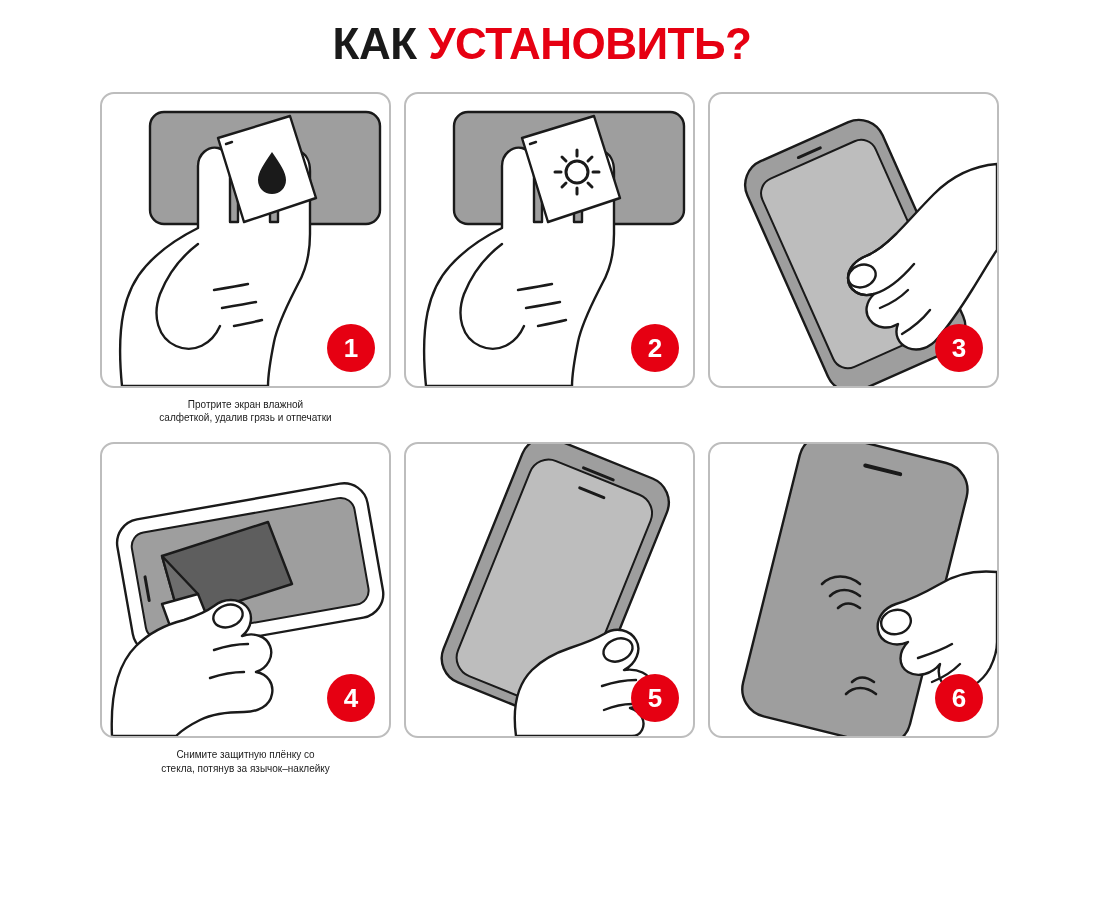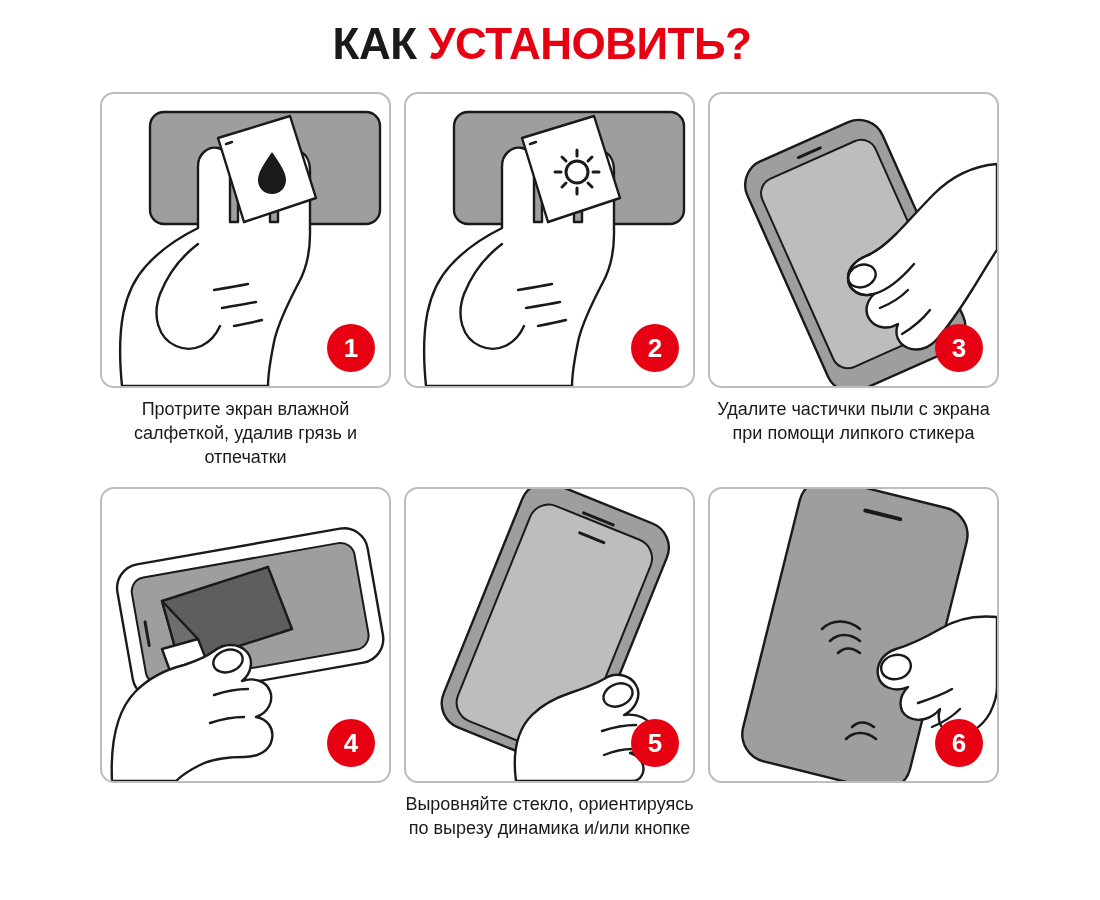--- a/index.html
+++ b/index.html
@@ -68,21 +68,21 @@
     font-size: 26px;
     font-weight: bold;
     display: flex;
     align-items: center;
     justify-content: center;
     line-height: 1;
   }
   .caption {
     margin-top: 10px;
     text-align: center;
-    font-size: 18px;
+    font-size: 10px;
     line-height: 1.32;
     color: #1a1a1a;
     white-space: pre-line;
   }
   .row2 { margin-top: 10px; }
 </style>
 </head>
 <body>
 
 <div class="page">
@@ -181,22 +181,20 @@
                      C138 196 150 204 164 200 C178 196 192 184 204 170"></path>
 
             <ellipse cx="152" cy="182" rx="14" ry="11" transform="rotate(-20 152 182)" fill="#ffffff"></ellipse>
 
             <path d="M170 214 C180 210 190 204 198 196"></path>
             <path d="M192 240 C202 234 212 226 220 216"></path>
           </g>
         </svg>
         <div class="badge">3</div>
       </div>
-      <div class="caption">Удалите частички пыли с экрана
-при помощи липкого стикера</div>
     </div>
 
     <div class="cell row2">
       <div class="card">
         <svg width="287" height="292" viewBox="0 0 287 292">
           <g fill="none" stroke="#1a1a1a" stroke-width="2.4" stroke-linejoin="round" stroke-linecap="round">
 
             <g transform="rotate(-10 140 130)">
               <rect x="22" y="58" width="254" height="136" rx="24" fill="#ffffff" stroke="#1a1a1a"></rect>
               <rect x="36" y="72" width="226" height="108" rx="14" fill="#9e9e9e" stroke="#1a1a1a" stroke-width="2"></rect>
@@ -216,20 +214,22 @@
                      C86 282 78 288 74 292 Z" fill="#ffffff"></path>
 
             <ellipse cx="126" cy="172" rx="15" ry="11" transform="rotate(-18 126 172)" fill="#ffffff"></ellipse>
 
             <path d="M112 206 C124 202 136 200 146 200"></path>
             <path d="M108 234 C120 230 132 228 142 228"></path>
           </g>
         </svg>
         <div class="badge">4</div>
       </div>
+      <div class="caption">Снимите защитную плёнку со
+стекла, потянув за язычок–наклейку</div>
     </div>
 
     <div class="cell row2">
       <div class="card">
         <svg width="287" height="292" viewBox="0 0 287 292">
           <g fill="none" stroke="#1a1a1a" stroke-width="2.4" stroke-linejoin="round" stroke-linecap="round">
 
             <g transform="rotate(22 150 140)">
               <rect x="70" y="6" width="156" height="262" rx="26" fill="#9e9e9e" stroke="#1a1a1a"></rect>
               <path d="M132 22 L164 22" stroke-width="3"></path>
@@ -245,22 +245,20 @@
                      C236 206 230 220 218 226 C232 224 244 230 246 240
                      C248 252 238 262 224 264 C236 268 240 278 236 286
                      C234 290 230 292 226 292 Z" fill="#ffffff"></path>
             <ellipse cx="212" cy="206" rx="15" ry="11" transform="rotate(-22 212 206)" fill="#ffffff"></ellipse>
             <path d="M196 242 C208 238 220 236 230 236"></path>
             <path d="M198 266 C208 262 218 260 226 260"></path>
           </g>
         </svg>
         <div class="badge">5</div>
       </div>
-      <div class="caption">Выровняйте стекло, ориентируясь
-по вырезу динамика и/или кнопке</div>
     </div>
 
     <div class="cell row2">
       <div class="card">
         <svg width="287" height="292" viewBox="0 0 287 292">
           <g fill="none" stroke="#1a1a1a" stroke-width="2.4" stroke-linejoin="round" stroke-linecap="round">
 
             <g transform="rotate(14 150 150)">
               <rect x="58" y="2" width="172" height="290" rx="28" fill="#9e9e9e" stroke="#1a1a1a"></rect>
               <path d="M124 24 L160 24" stroke-width="4"></path>

